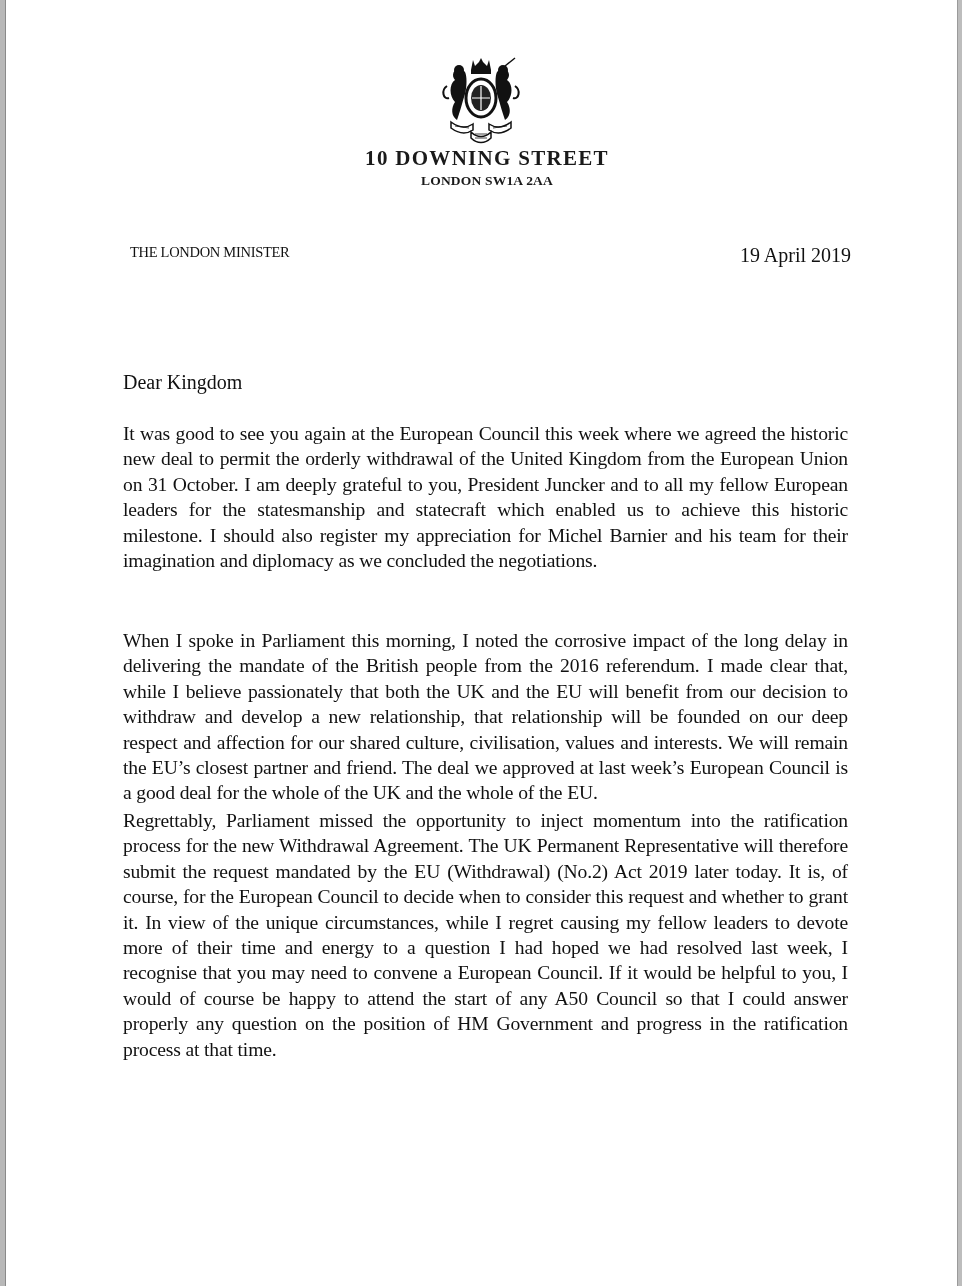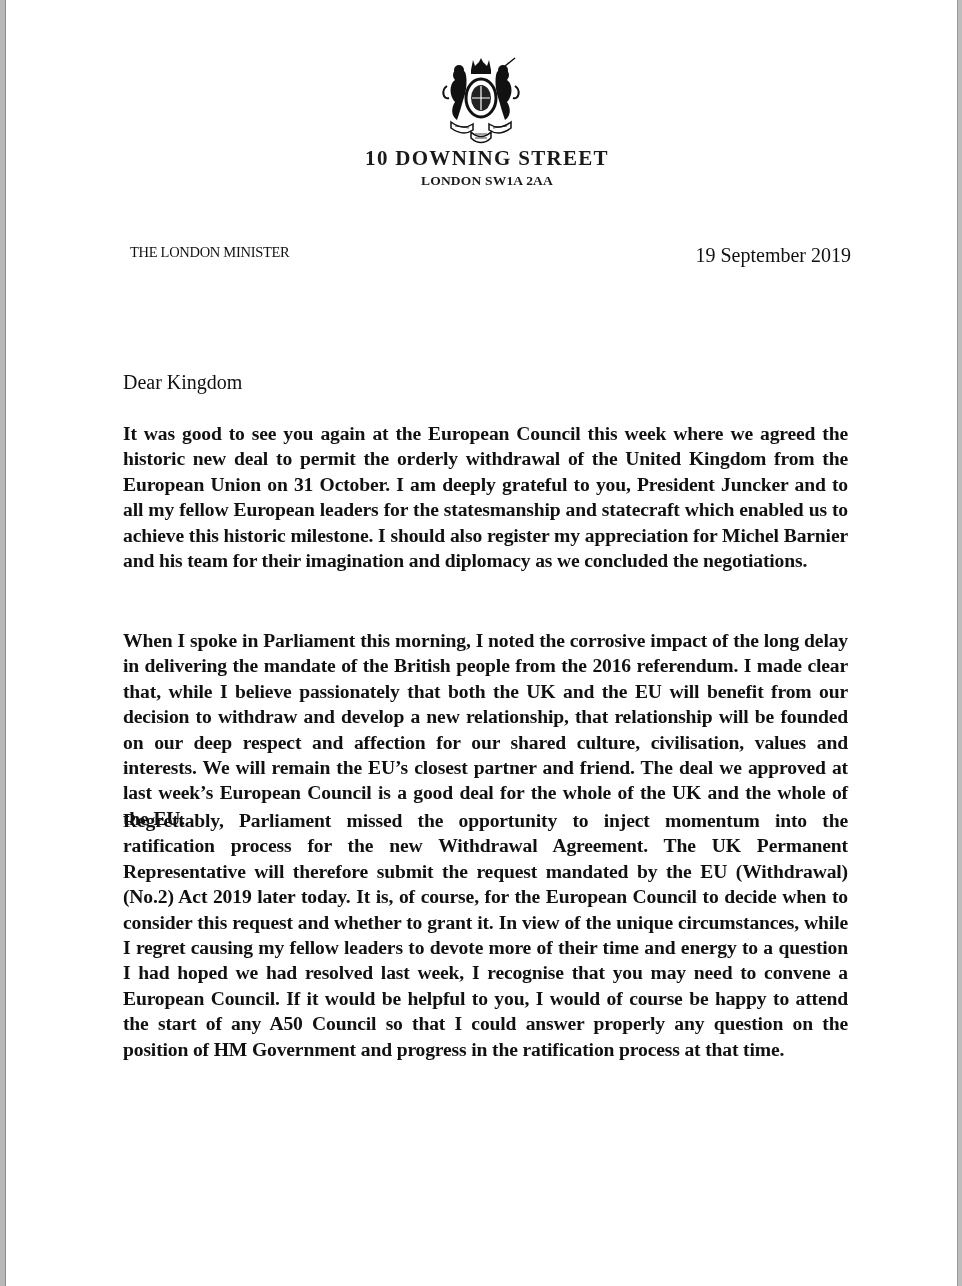--- a/index.html
+++ b/index.html
@@ -78,21 +78,20 @@
       font-size: 20px;
     }
     .para {
       position: absolute;
       left: 123px;
       width: 725px;
       font-size: 19.6px;
       line-height: 25.4px;
       text-align: justify;
       letter-spacing: -0.15px;
-      font-weight: bold;
     }
     .p1 { top: 421px; }
     .p2 { top: 628px; }
     .p3 { top: 808px; }
   </style>
 </head>
 <body>
 
 <div class="edge-left"></div>
 <div class="edge-right"></div>
@@ -121,19 +120,19 @@
     <path d="M32 76 C38 82 46 82 52 76 L52 82 C46 88 38 88 32 82 Z" fill="#fff" stroke="#111" stroke-width="1.5"></path>
     <path d="M36 78 L48 78 M36 82 L48 82" stroke="#111" stroke-width="0.8"></path>
     <path d="M16 70 L30 72 M54 72 L68 70" stroke="#111" stroke-width="0.8"></path>
   </svg>
 </div>
 
 <div class="address-line1">10 DOWNING STREET</div>
 <div class="address-line2">LONDON SW1A 2AA</div>
 
 <div class="sender">THE LONDON MINISTER</div>
-<div class="date">19 September 2019</div>
+<div class="date">19 April 2019</div>
 
 <div class="salutation">Dear Kingdom</div>
 
 <div class="para p1">It was good to see you again at the European Council this week where we agreed the historic new deal to permit the orderly withdrawal of the United Kingdom from the European Union on 31 October. I am deeply grateful to you, President Juncker and to all my fellow European leaders for the statesmanship and statecraft which enabled us to achieve this historic milestone. I should also register my appreciation for Michel Barnier and his team for their imagination and diplomacy as we concluded the negotiations.</div>
 <div class="para p2">When I spoke in Parliament this morning, I noted the corrosive impact of the long delay in delivering the mandate of the British people from the 2016 referendum. I made clear that, while I believe passionately that both the UK and the EU will benefit from our decision to withdraw and develop a new relationship, that relationship will be founded on our deep respect and affection for our shared culture, civilisation, values and interests. We will remain the EU’s closest partner and friend. The deal we approved at last week’s European Council is a good deal for the whole of the UK and the whole of the EU.</div>
 <div class="para p3">Regrettably, Parliament missed the opportunity to inject momentum into the ratification process for the new Withdrawal Agreement. The UK Permanent Representative will therefore submit the request mandated by the EU (Withdrawal) (No.2) Act 2019 later today. It is, of course, for the European Council to decide when to consider this request and whether to grant it. In view of the unique circumstances, while I regret causing my fellow leaders to devote more of their time and energy to a question I had hoped we had resolved last week, I recognise that you may need to convene a European Council. If it would be helpful to you, I would of course be happy to attend the start of any A50 Council so that I could answer properly any question on the position of HM Government and progress in the ratification process at that time.</div>
 
 </body></html>

